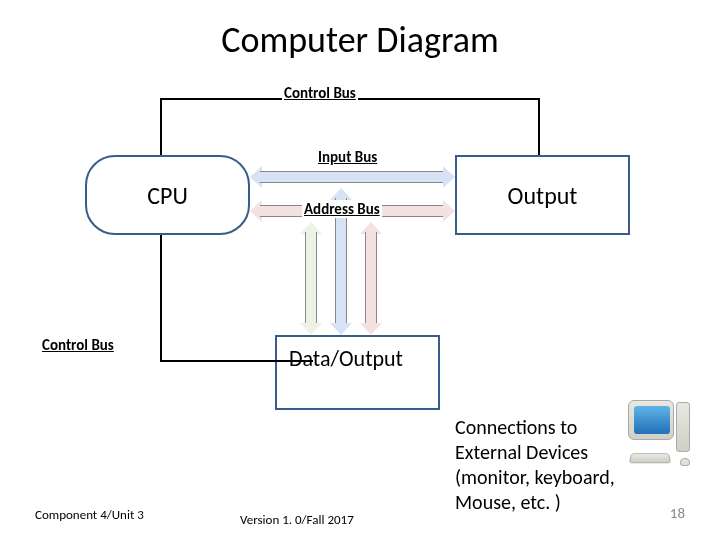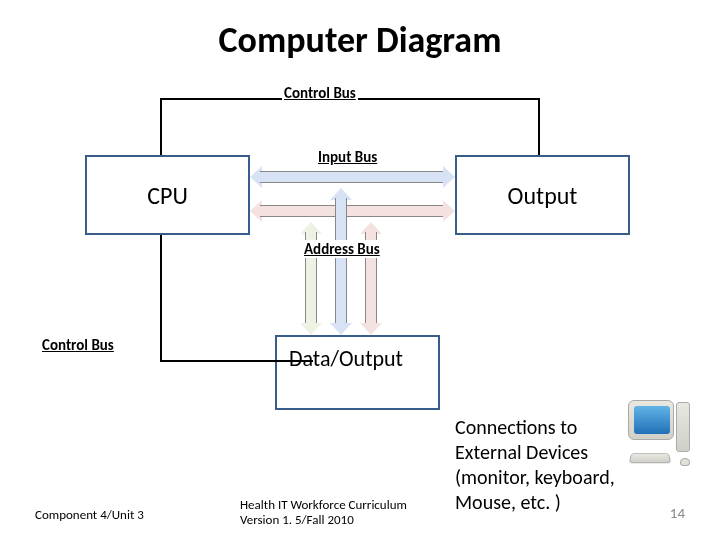--- a/index.html
+++ b/index.html
@@ -11,48 +11,48 @@
     position: relative;
     overflow: hidden;
   }
   .title {
     position: absolute;
     top: 18px;
     left: 0;
     width: 100%;
     text-align: center;
     font-size: 36px;
-    font-weight: 700;
+    font-weight: 400;
     color: #000;
   }
   .block {
     position: absolute;
     background: #fff;
     border: 2px solid #385d8a;
     display: flex;
     align-items: center;
     justify-content: center;
     font-size: 22px;
     color: #000;
   }
-  .cpu { top: 155px; left: 85px; width: 165px; height: 80px; font-size: 24px; }
+  .cpu { top: 155px; left: 85px; width: 165px; height: 80px; font-size: 24px; border-radius: 30px; }
   .memory { top: 155px; left: 455px; width: 175px; height: 80px; font-size: 24px; }
   .io { top: 335px; left: 275px; width: 165px; height: 75px; font-size: 22px; justify-content: flex-start; padding-left: 12px; align-items: flex-start; padding-top: 8px;}
   .label {
     position: absolute;
     font-size: 15px;
     font-weight: bold;
     color: #000;
     background: #fff;
     padding: 0 2px;
     text-decoration: underline;
   }
   .lbl-control-top { top: 84px; left: 282px; }
   .lbl-data { top: 148px; left: 316px; }
-  .lbl-address { top: 200px; left: 302px; margin-top: 40px; }
+  .lbl-address { top: 200px; left: 302px; }
   .lbl-control-left { top: 336px; left: 40px; font-weight: bold;}
   .note {
     position: absolute;
     top: 415px;
     left: 455px;
     width: 170px;
     font-size: 20px;
     line-height: 1.25;
     color: #000;
   }
@@ -254,16 +254,16 @@
   <div class="monitor">
       <div class="screen"></div>
     </div>
   <div class="tower"></div>
   <div class="kb"></div>
   <div class="mouse"></div>
 </div>
 
 <div class="footer-left">Component 4/Unit 3</div>
 <div class="footer-center">
-  <span>Health IT Workforce Curriculum</span><br>
-  <span>Version 1. 5/Fall 2010</span>
-</div>
-<div class="footer-right">14</div>
+  <br>
+  <span>Version 1. 0/Fall 2017</span>
+</div>
+<div class="footer-right">18</div>
 
 </body></html>

